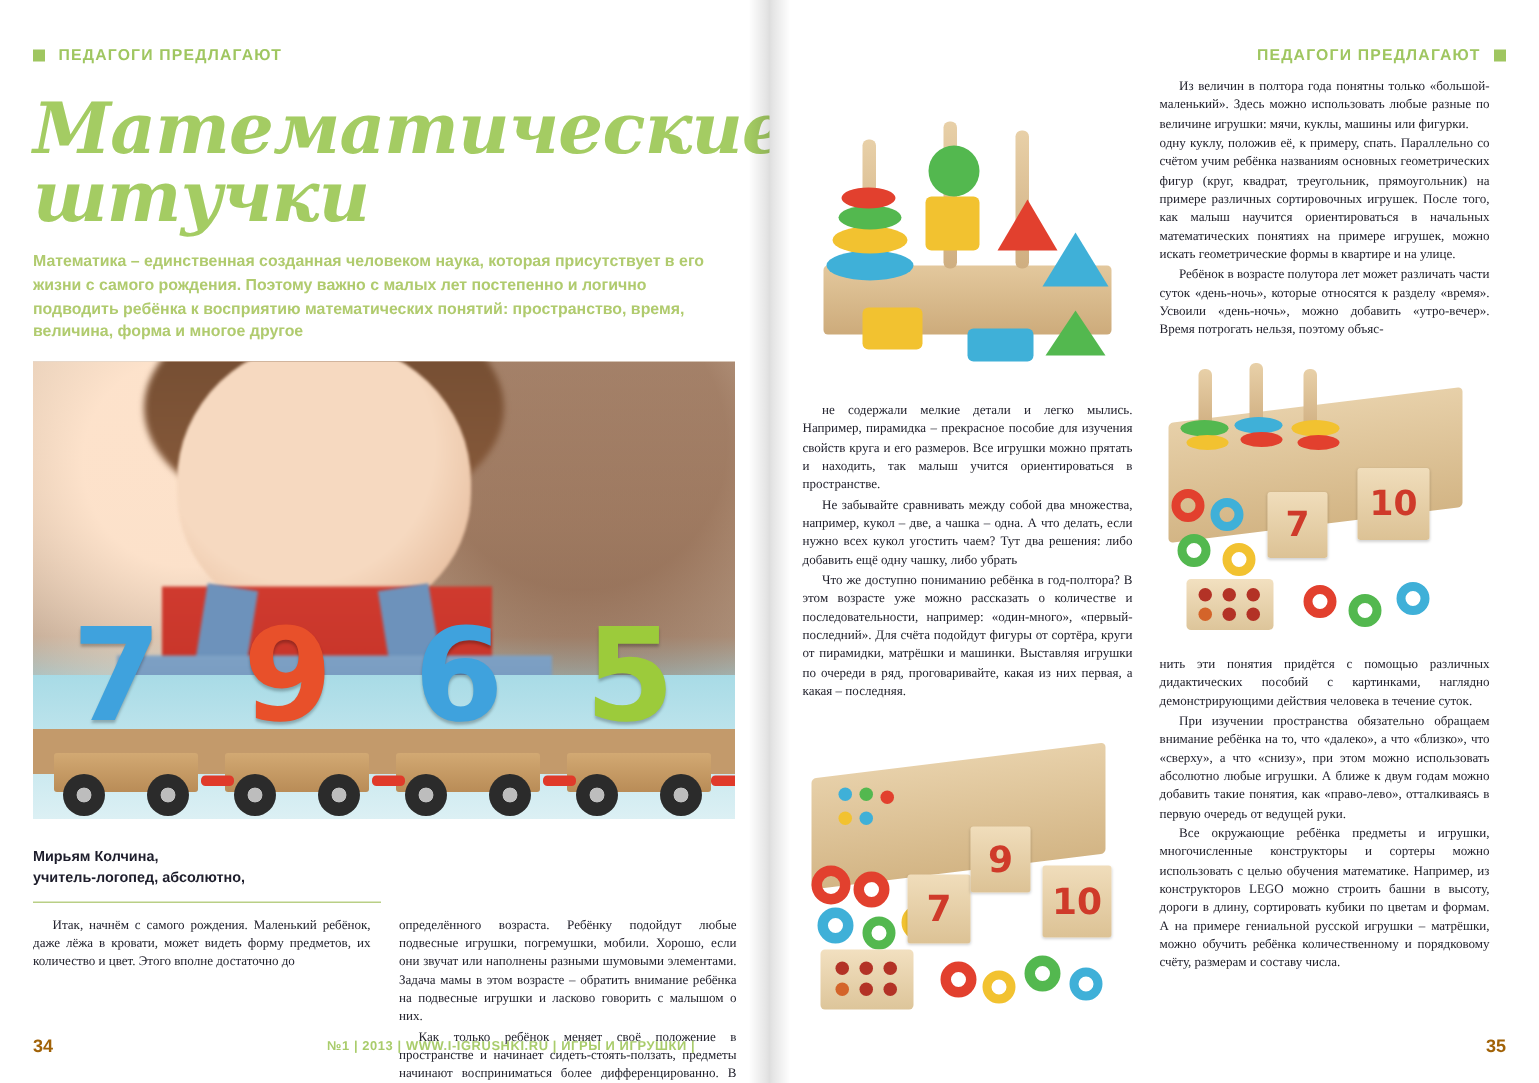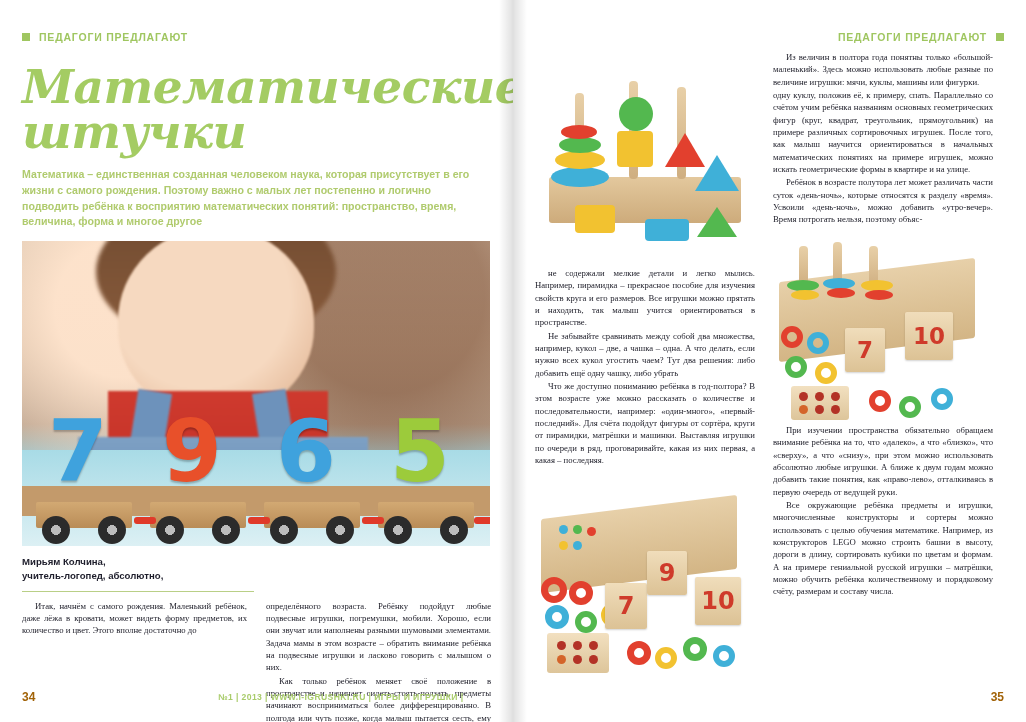--- a/index.html
+++ b/index.html
@@ -120,21 +120,21 @@
     position:absolute; bottom:2px; width:28px; height:28px;
     border-radius:50%;
     background:radial-gradient(circle at 50% 50%, #bdbdbd 0 24%, #2b2b2b 26% 100%);
   }
   .hook{ position:absolute; bottom:22px; width:22px; height:7px; background:#e03a2a; border-radius:3px; }
 
   
   .byline{
     font-family:"Liberation Sans", sans-serif;
     font-weight:bold; font-size:9.6px; line-height:1.5;
-    color:#1d1d2b; margin-top:9px; width:232px;
+    color:#1d1d2b; margin-top:19px; width:232px;
   }
   .rule{ width:232px; height:1px; background:#b9cf86; margin-top:7px; }
 
   
   .cols2{ display:flex; gap:19px; margin-top:8px; }
   .col{ width:232px; }
   p.bt{
     font-family:"Liberation Serif", serif;
     font-size:8.7px; line-height:1.42;
     color:#23232e; text-align:justify; text-indent:13px;
@@ -371,20 +371,21 @@
             <div class="dot" style="left:8px;  top:19px; background:#d4642a;"></div>
             <div class="dot" style="left:24px; top:19px; background:#b33226;"></div>
             <div class="dot" style="left:40px; top:19px; background:#b33226;"></div>
           </div>
 
           <div class="oring" style="left:96px;  top:150px; width:22px; height:22px; border-width:6px; border-color:#e2402e;"></div>
           <div class="oring" style="left:126px; top:156px; width:22px; height:22px; border-width:6px; border-color:#53b84f;"></div>
           <div class="oring" style="left:158px; top:148px; width:22px; height:22px; border-width:6px; border-color:#3fb0d8;"></div>
         </div>
 
+        <p class="bt noind" style="margin-top:12px;">нить эти понятия придётся с помощью различных дидактических пособий с картинками, наглядно демонстрирующими действия человека в течение суток.</p>
         <p class="bt">При изучении пространства обязательно обращаем внимание ребёнка на то, что «далеко», а что «близко», что «сверху», а что «снизу», при этом можно использовать абсолютно любые игрушки. А ближе к двум годам можно добавить такие понятия, как «право-лево», отталкиваясь в первую очередь от ведущей руки.</p>
         <p class="bt">Все окружающие ребёнка предметы и игрушки, многочисленные конструкторы и сортеры можно использовать с целью обучения математике. Например, из конструкторов LEGO можно строить башни в высоту, дороги в длину, сортировать кубики по цветам и формам. А на примере гениальной русской игрушки – матрёшки, можно обучить ребёнка количественному и порядковому счёту, размерам и составу числа.</p>
       </div>
     </div>
 
     <div class="folio r">35</div>
   </div>
 
   <div class="gutter"></div>
 </div>

